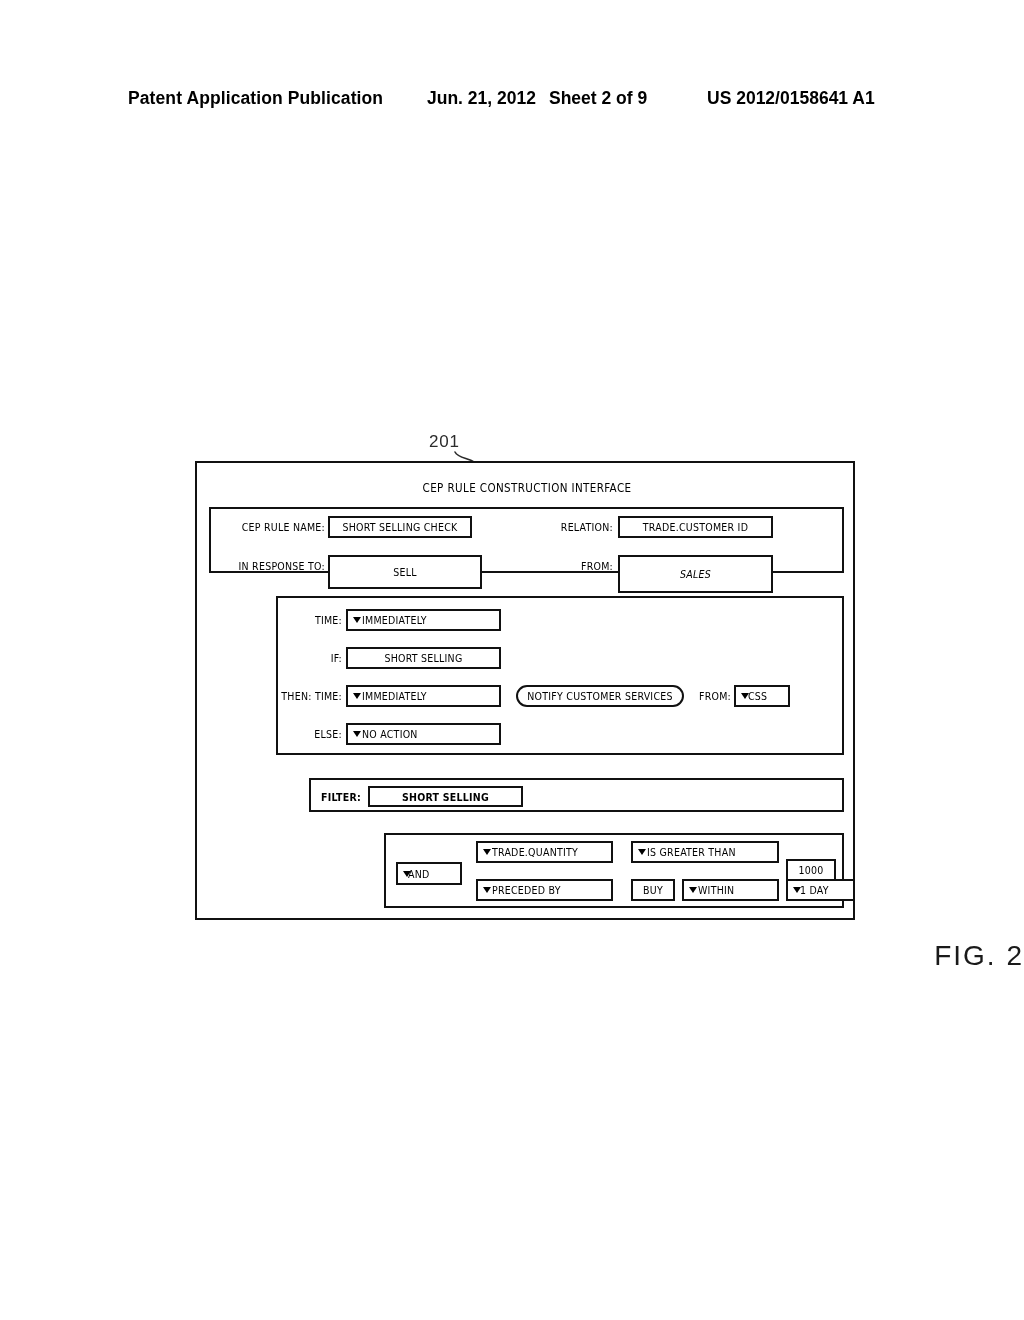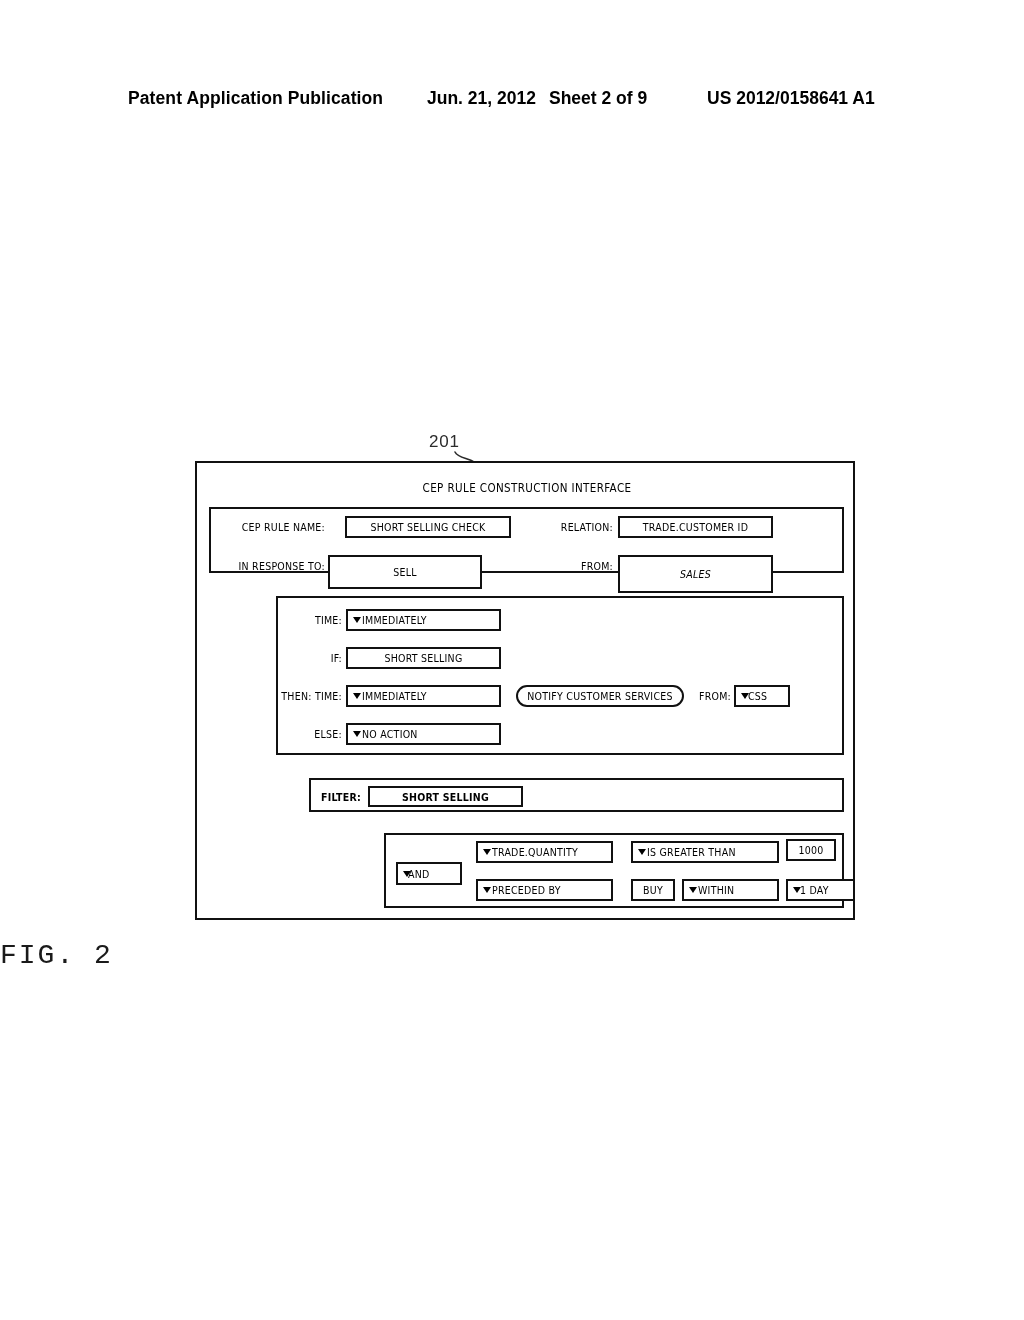--- a/index.html
+++ b/index.html
@@ -159,22 +159,22 @@
     height: 1320px;
     pointer-events: none;
   }
 
   
   #fig-caption {
     position: absolute;
     left: 0;
     top: 940px;
     width: 1024px;
-    text-align: left;
-    font-family: Liberation Mono, monospace;
+    text-align: right;
+    font-family: Liberation Sans, sans-serif;
     font-size: 28px;
     letter-spacing: 2px;
     color: #1a1a1a;
   }
 </style>
 </head>
 <body>
 
 <div id="patent-header">
   <span class="hdr-pub">Patent Application Publication</span>
@@ -224,21 +224,21 @@
   <div class="callout" style="left:537px; top:787px;">210</div>
   <div class="callout" style="left:341px; top:840px;">211</div>
 
   <div id="outer-frame">
 
     <div id="interface-title">CEP RULE CONSTRUCTION INTERFACE</div>
 
     <div class="panel" style="left:12px; top:44px; width:635px; height:66px;">
 
       <div class="flabel right" style="left:8px;  top:7px;  width:106px; height:22px;">CEP RULE NAME:</div>
-      <div class="fieldbox" style="left:117px; top:7px; width:166px; height:22px;margin-left:17px;">SHORT SELLING CHECK</div>
+      <div class="fieldbox" style="left:117px; top:7px; width:144px; height:22px;">SHORT SELLING CHECK</div>
 
       <div class="flabel right" style="left:312px; top:7px; width:90px; height:22px;">RELATION:</div>
       <div class="fieldbox" style="left:407px; top:7px; width:155px; height:22px;">TRADE.CUSTOMER ID</div>
 
       <div class="flabel right" style="left:8px; top:46px; width:106px; height:22px;">IN RESPONSE TO:</div>
       <div class="fieldbox" style="left:117px; top:46px; width:154px; height:34px;">SELL</div>
 
       <div class="flabel right" style="left:312px; top:46px; width:90px; height:22px;">FROM:</div>
       <div class="fieldbox" style="left:407px; top:46px; width:155px; height:38px;font-style:italic;">SALES</div>
     </div>
@@ -288,21 +288,21 @@
       </div>
 
       <div class="fieldbox with-arrow" style="left:90px; top:6px; width:137px; height:22px;">
         <span class="arrow"></span>
         <span>TRADE.QUANTITY</span>
       </div>
       <div class="fieldbox with-arrow" style="left:245px; top:6px; width:148px; height:22px;">
         <span class="arrow"></span>
         <span>IS GREATER THAN</span>
       </div>
-      <div class="fieldbox" style="left:400px; top:4px; width:50px; height:22px;">1000</div>
+      <div class="fieldbox" style="left:400px; top:24px; width:50px; height:22px;">1000</div>
 
       <div class="fieldbox with-arrow" style="left:90px; top:44px; width:137px; height:22px;">
         <span class="arrow"></span>
         <span>PRECEDED BY</span>
       </div>
       <div class="fieldbox" style="left:245px; top:44px; width:44px; height:22px;">BUY</div>
       <div class="fieldbox with-arrow" style="left:296px; top:44px; width:97px; height:22px;">
         <span class="arrow"></span>
         <span>WITHIN</span>
       </div>

